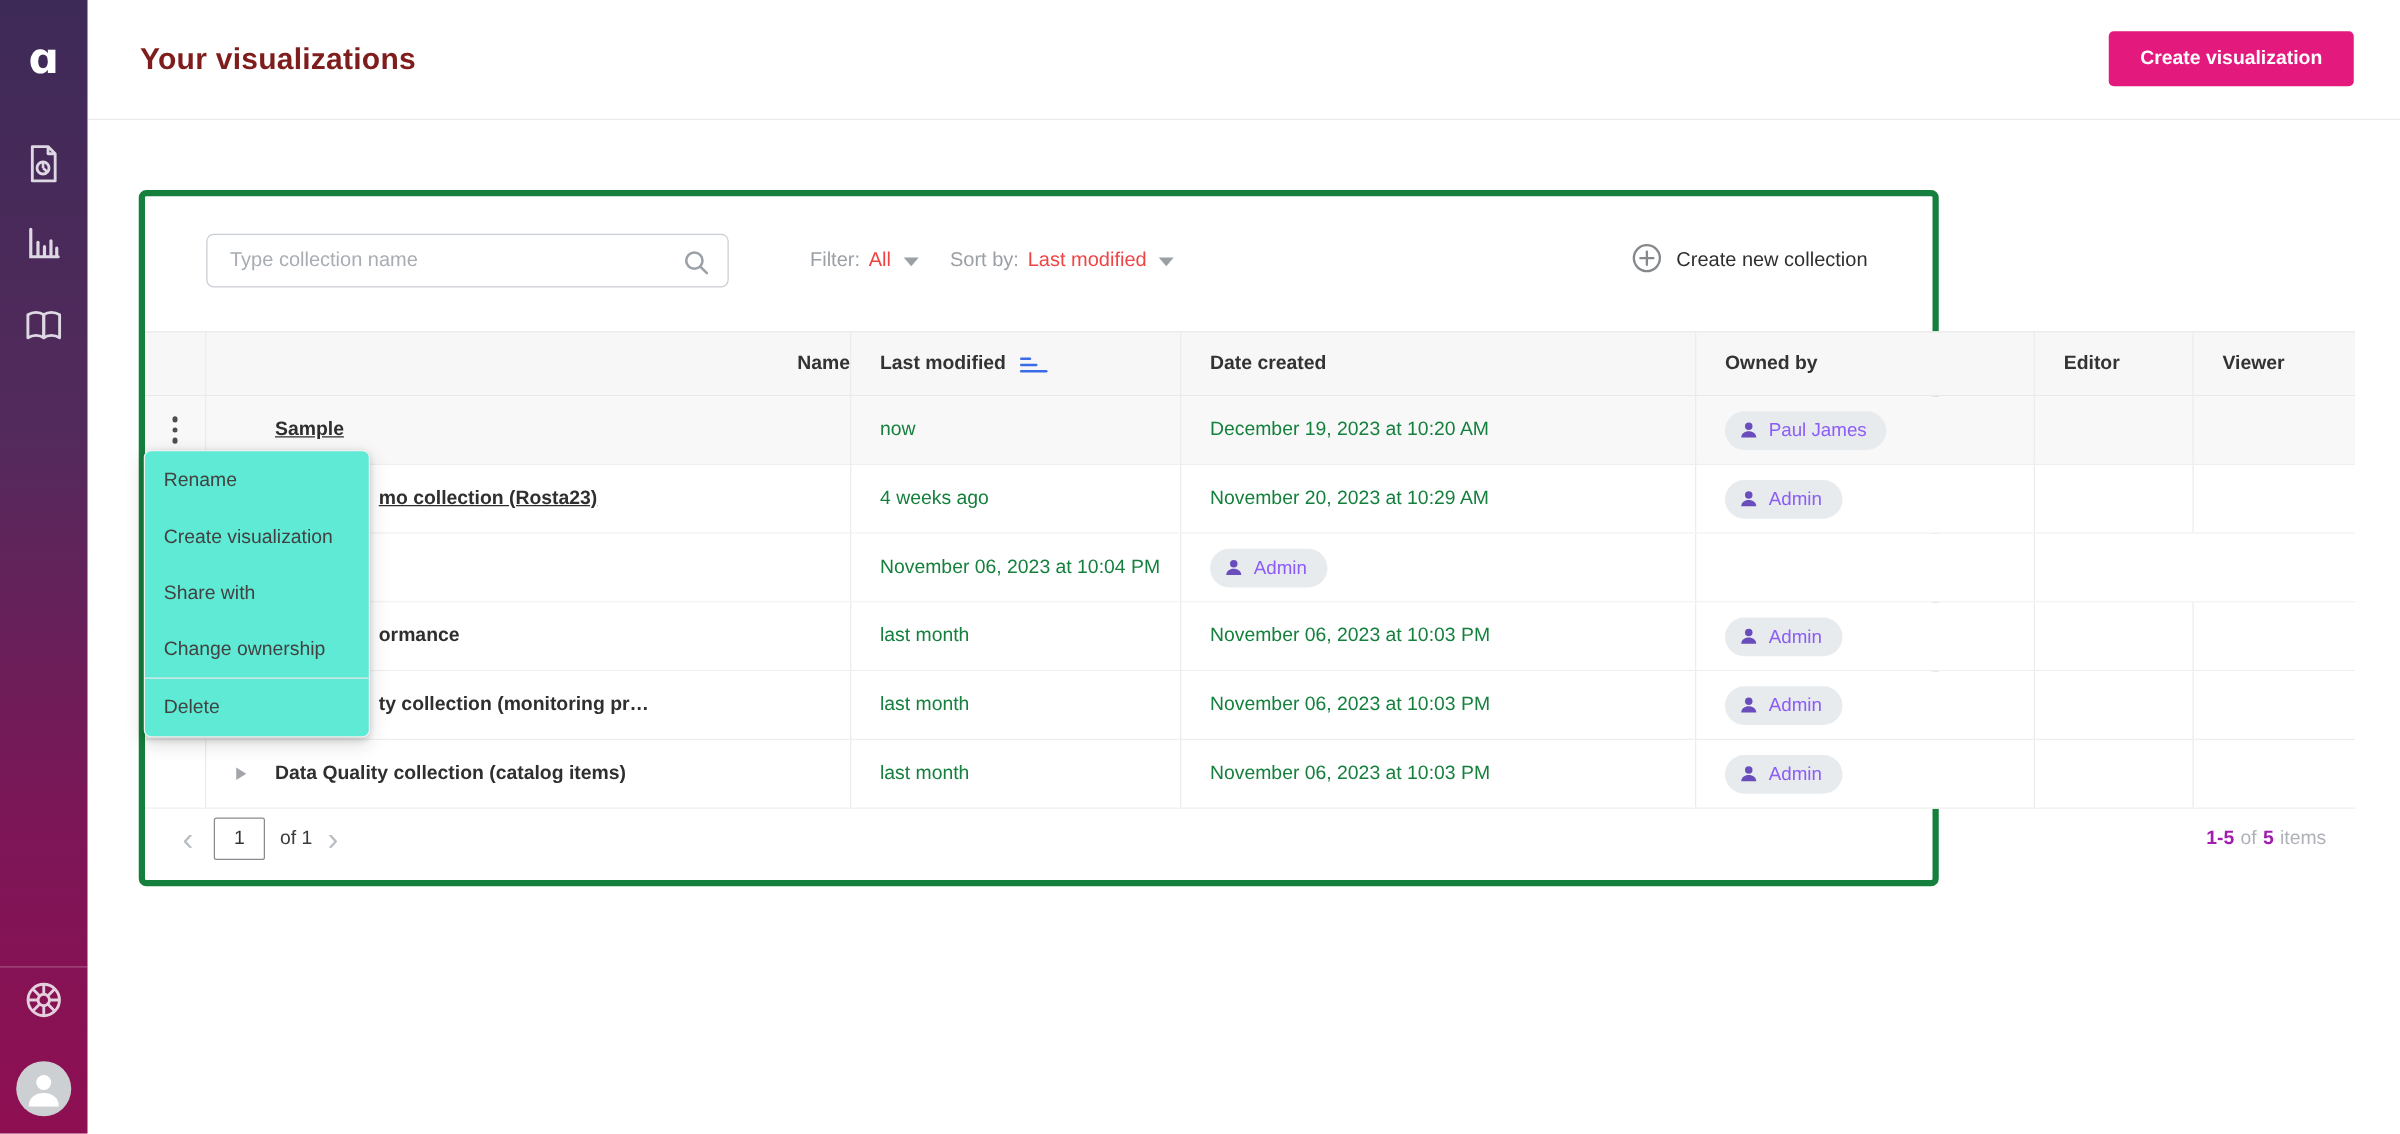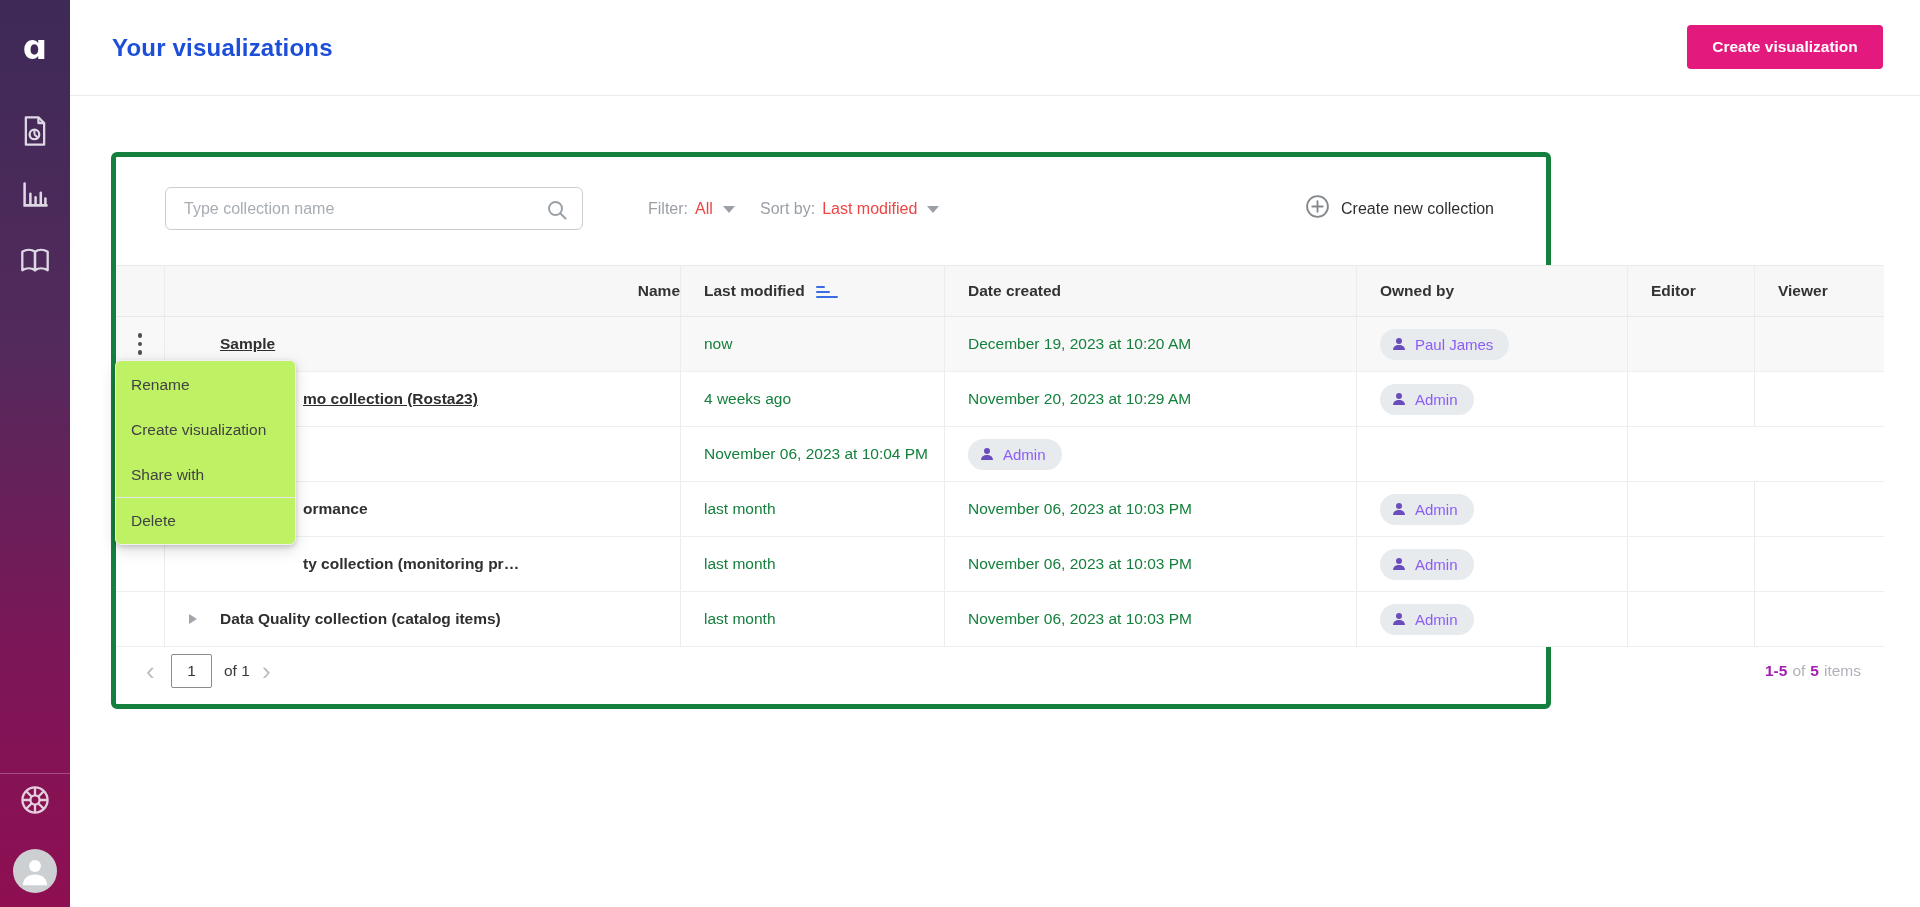--- a/index.html
+++ b/index.html
@@ -26,21 +26,21 @@
     width:44px; height:44px; border-radius:50%; background:#cdd0d3;
     display:flex; align-items:center; justify-content:center; overflow:hidden;
   }
   
   .topbar {
     position:absolute; left:70px; top:0; width:1850px; height:96px;
     background:#fff; border-bottom:1px solid #ebebeb;
   }
   .page-title {
     position:absolute; left:42px; top:0; height:96px; display:flex; align-items:center;
-    font-size:24px; font-weight:600; color:#1d4ed8; letter-spacing:.2px;
+    font-size:24px; font-weight:600; color:#7f1d1d; letter-spacing:.2px;
   }
   .create-viz-btn {
     position:absolute; right:37px; top:25px; width:196px; height:44px;
     background:#e3197d; color:#ffffff; border:none; border-radius:4px;
     font-size:15.5px; font-weight:bold; font-family:inherit; cursor:pointer;
   }
   
   .card {
     position:absolute; left:111px; top:152px; width:1440px; height:557px;
     background:#fff; border:5px solid #15803d; border-radius:6px;
@@ -104,21 +104,21 @@
   .pg-box {
     position:absolute; left:55px; top:16px; width:41px; height:34px; text-align:center;
     border:1px solid #888c90; border-radius:2px; font-size:15.5px; color:#333; font-family:inherit; outline:none; background:#fff;
   }
   .pg-of { position:absolute; left:108px; top:0; height:66px; display:flex; align-items:center; font-size:15.5px; color:#3a3a3a; }
   .pg-count { position:absolute; right:23px; top:0; height:66px; display:flex; align-items:center; gap:5px; font-size:15.5px; }
   .pg-dark { color:#a21caf; font-weight:600; }
   .pg-gray { color:#aeb2b8; }
   
   .ctx-menu {
-    position:absolute; left:115px; top:360px; width:181px; background:#bef264; border-radius:6px;
+    position:absolute; left:115px; top:360px; width:181px; background:#5eead4; border-radius:6px;
     box-shadow:0 2px 5px rgba(0,0,0,.16), 0 5px 16px rgba(0,0,0,.14); z-index:100; padding:1px 0;
     border:1px solid #f0f0f0;
   }
   .ctx-item { height:45px; display:flex; align-items:center; padding-left:15px; font-size:15.5px; color:#424242; cursor:pointer; white-space:nowrap; }
   .ctx-divider { height:1px; background:#e7e7e7; margin:0; }
 </style>
 </head>
 <body>
 
 <div class="sidebar">
@@ -381,15 +381,16 @@
       <span class="pg-dark">5</span>
       <span class="pg-gray">items</span>
     </span>
   </div>
 </div>
 
 <div class="ctx-menu">
   <div class="ctx-item">Rename</div>
   <div class="ctx-item">Create visualization</div>
   <div class="ctx-item">Share with</div>
+  <div class="ctx-item">Change ownership</div>
   <div class="ctx-divider"></div>
   <div class="ctx-item">Delete</div>
 </div>
 
 </body></html>

